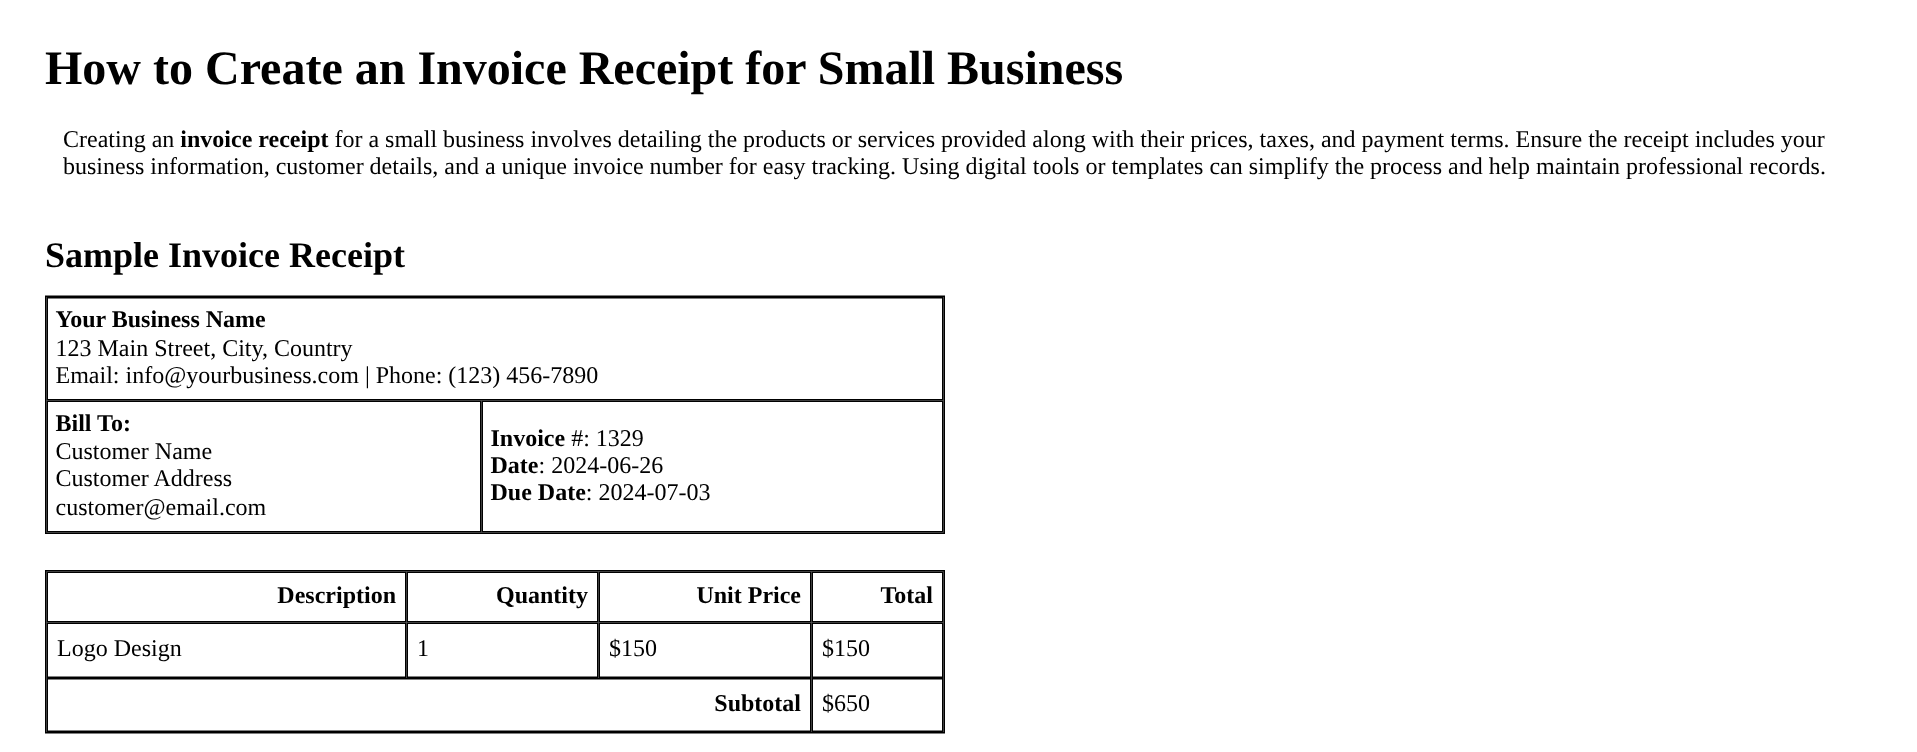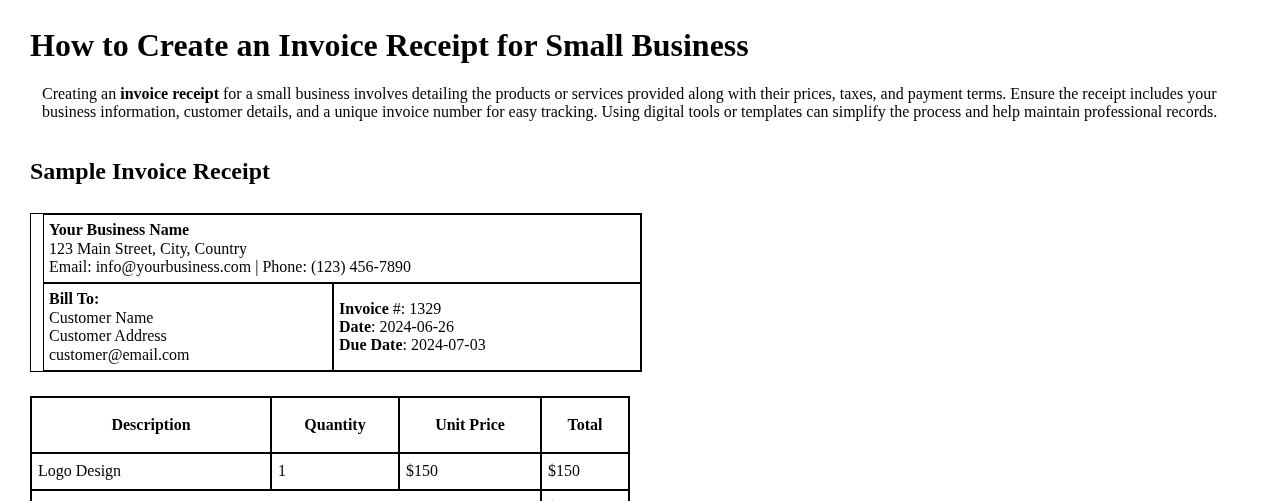--- a/index.html
+++ b/index.html
@@ -42,36 +42,35 @@
     border-spacing: 0;
     border: 1px solid #000000;
     width: 598px;
     color: #000000;
   }
   table td, table th {
     border: 1px solid #000000;
     line-height: 1.15;
   }
   .info-table {
-    margin-top: 28px;
-    padding-left: 12px;
+    margin-top: 12px;
   }
   .info-table td {
     padding: 6px 5px;
     vertical-align: middle;
   }
   .info-table .bill-to-cell { width: 278px; }
   .b { font-weight: bold; }
   .items-table {
     margin-top: 24px;
     table-layout: fixed;
   }
   .items-table th {
-    padding: 18px 6px;
-    text-align: center;
+    padding: 7px 6px;
+    text-align: right;
     font-weight: bold;
   }
   .items-table td {
     padding: 8px 6px;
     text-align: left;
     vertical-align: middle;
   }
   .items-table .subtotal-label-cell {
     text-align: right;
     font-weight: bold;

